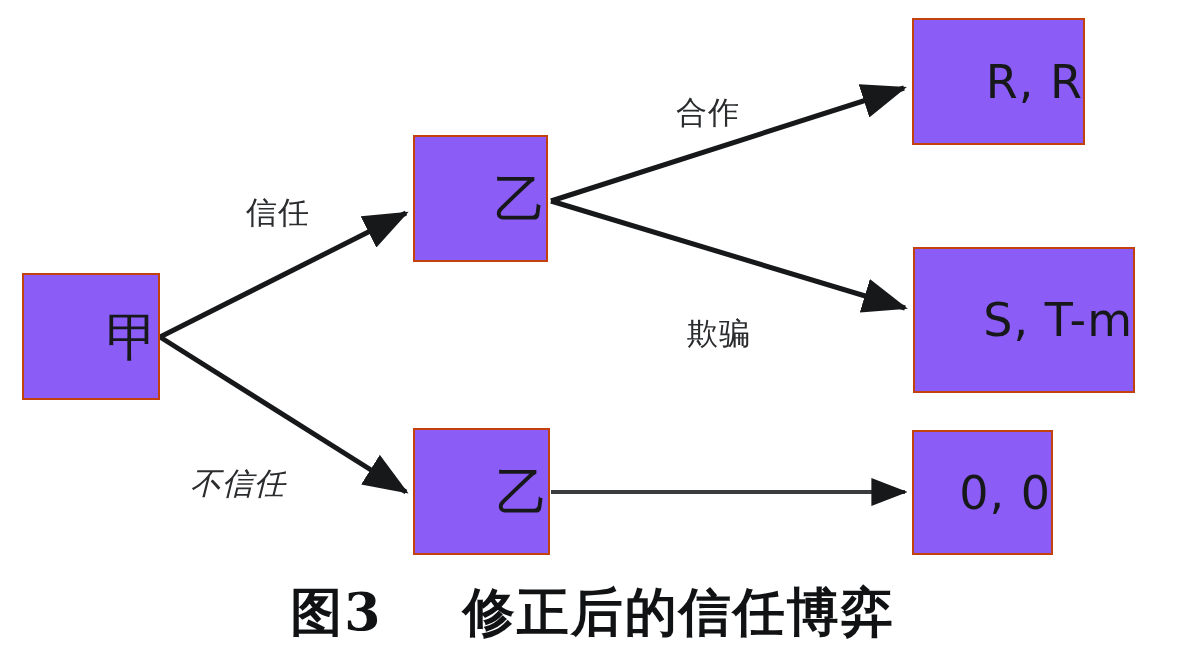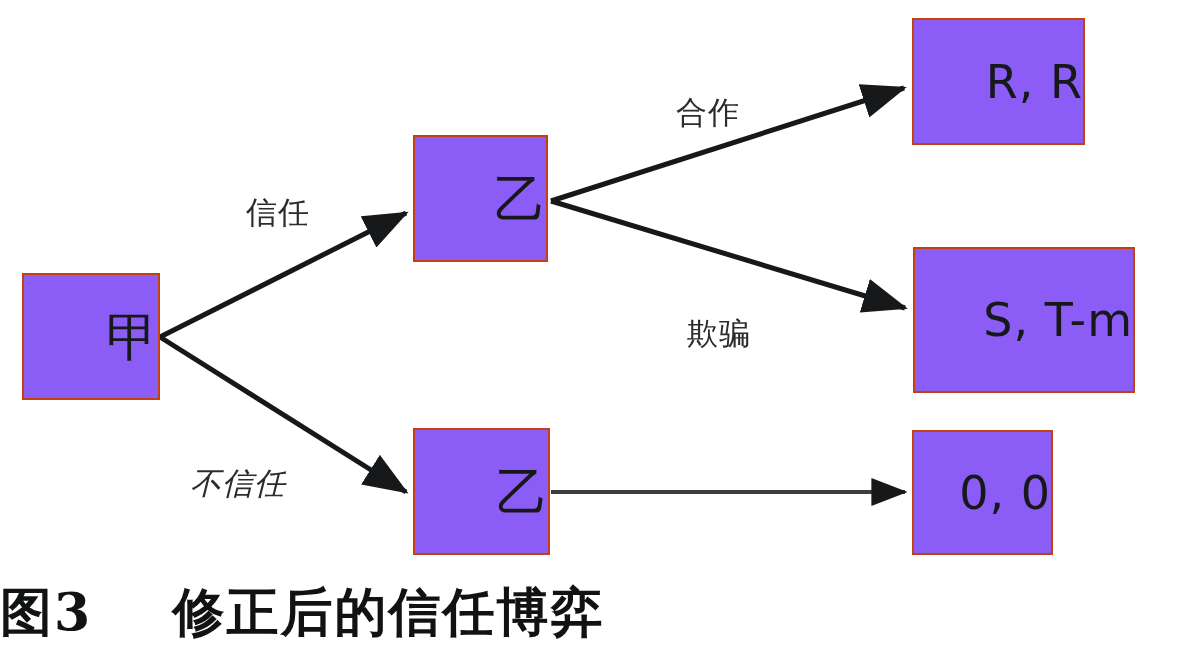--- a/index.html
+++ b/index.html
@@ -59,21 +59,21 @@
     color: #2a2c2e;
     white-space: nowrap;
     z-index: 4;
     letter-spacing: 1px;
   }
   #figure-caption {
     position: absolute;
     left: 0;
     top: 578px;
     width: 1185px;
-    text-align: left;
+    text-align: center;
     font-family: "DejaVu Serif", "Liberation Serif", serif;
     font-weight: 700;
     font-size: 52px;
     color: #101214;
     letter-spacing: 2px;
     white-space: pre;
   }
 </style>
 </head>
 <body>

